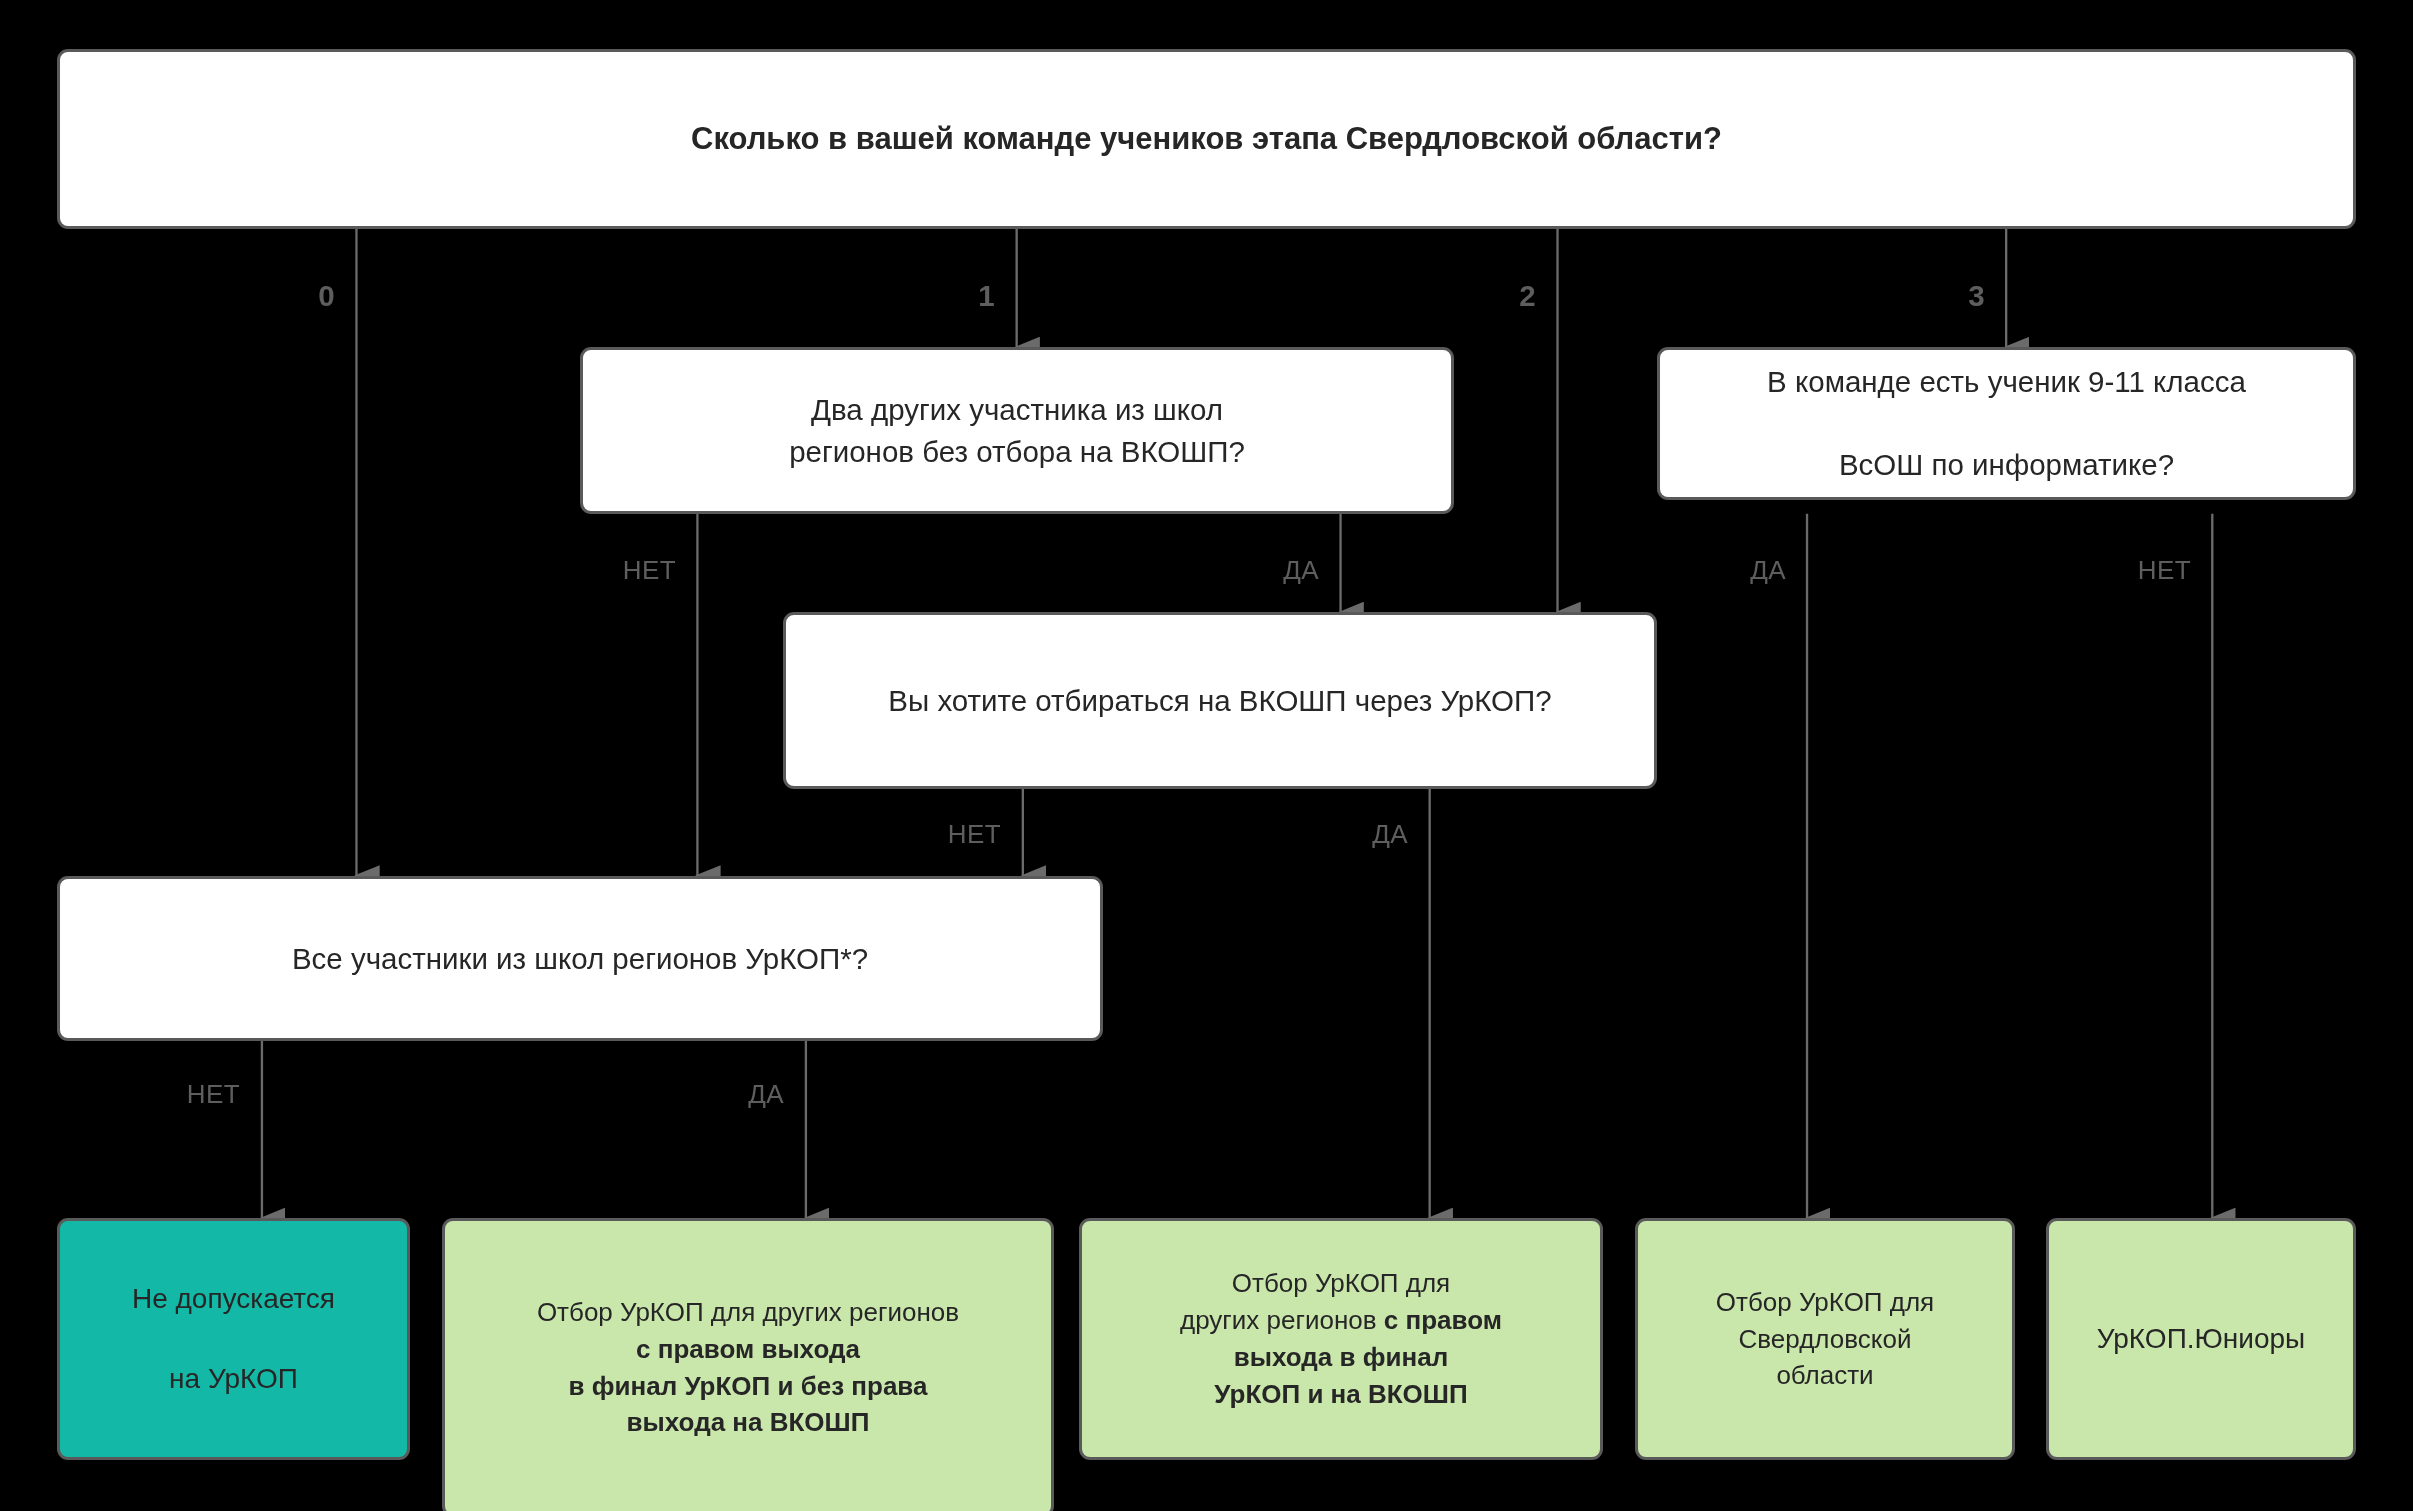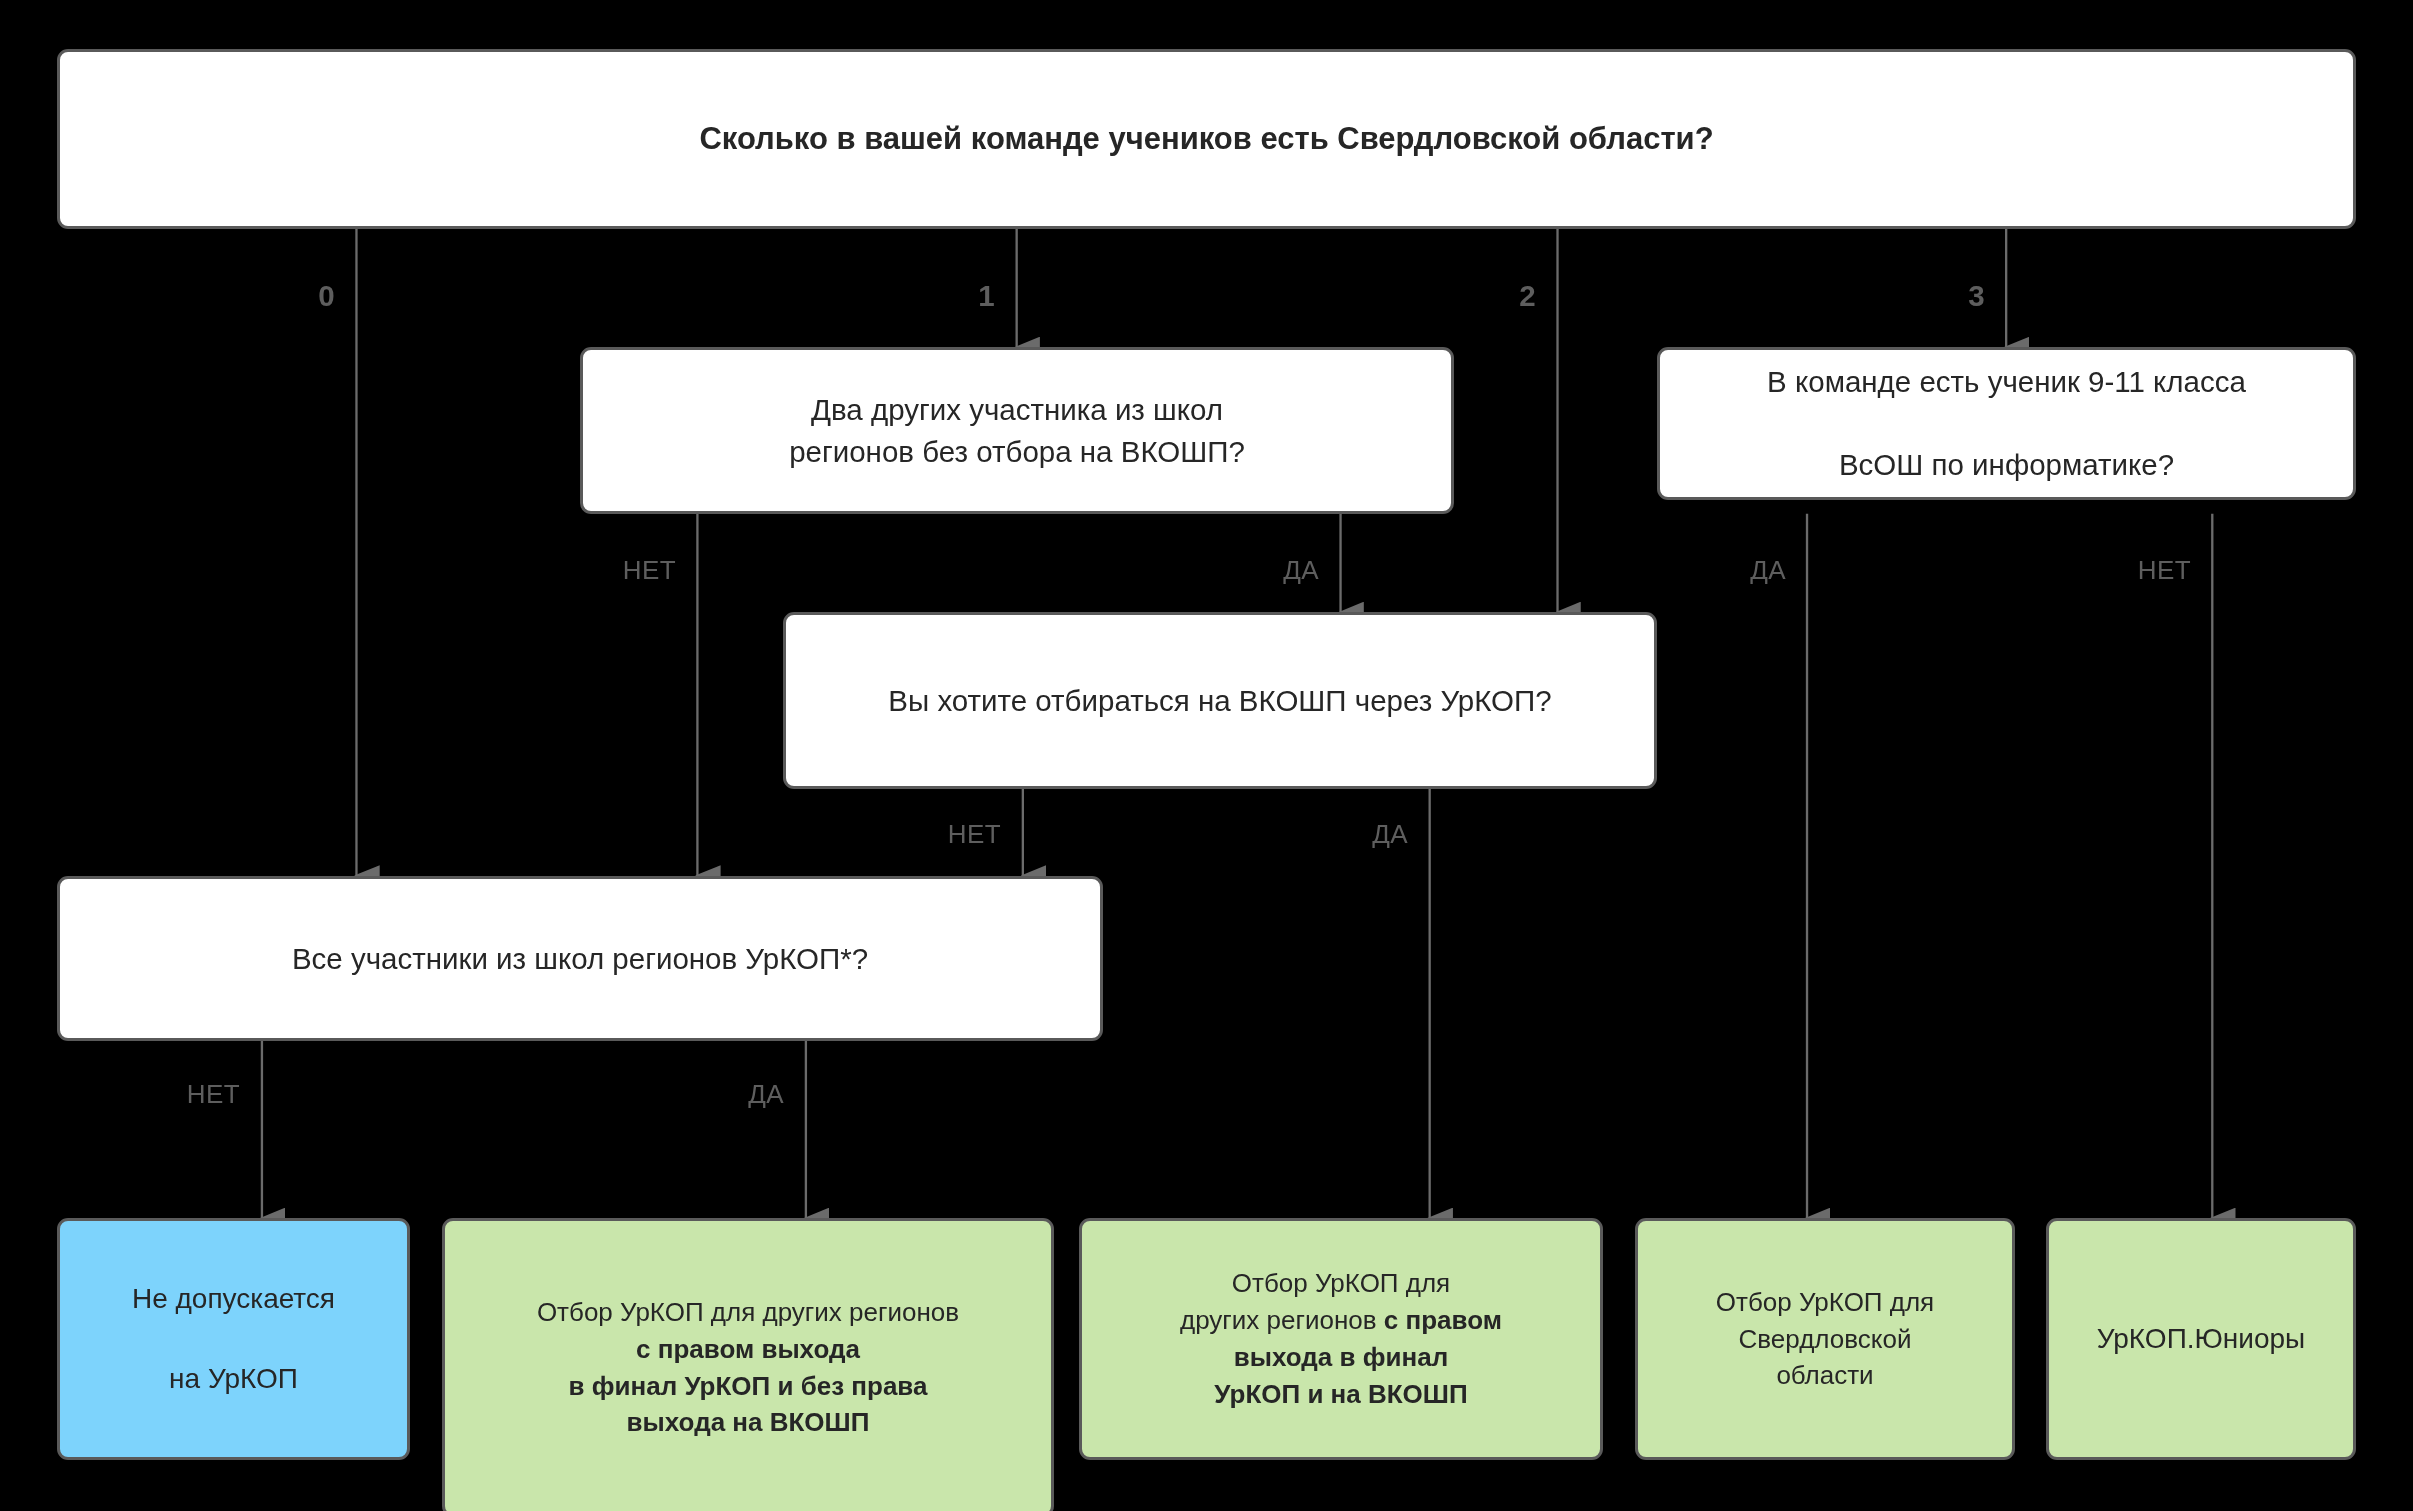--- a/index.html
+++ b/index.html
@@ -31,21 +31,21 @@
     display: flex;
     align-items: center;
     justify-content: center;
     text-align: center;
     color: #262626;
     line-height: 1.42;
     padding: 7.8px 17px;
   }
   .node .txt { width: 100%; }
   .node.green { background: #c9e6ab; }
-  .node.red   { background: #7dd3fc; }
+  .node.red   { background: #14b8a6; }
 
   
   #n-root   { left: 57px;   top: 49px;   width: 2299px; height: 180px;  font-size: 31px; font-weight: bold; }
   #n-two    { left: 580px;  top: 347px;  width: 874px; height: 167px;  font-size: 29.5px; }
   #n-sverdl { left: 1657px; top: 347px;  width: 699px;  height: 153px;  font-size: 29.5px; }
   #n-vkosh  { left: 783px; top: 612px;  width: 874px; height: 177px;  font-size: 29.5px; }
   #n-allreg { left: 57px;   top: 876px; width: 1046px; height: 165px;  font-size: 29.5px; }
 
   #t-deny   { left: 57px;   top: 1218px; width: 353px;  height: 242px;  font-size: 28px; }
   #t-other1 { left: 442px;  top: 1218px; width: 612px;  height: 299px;  font-size: 26px; }
@@ -98,21 +98,21 @@
 
       <path d="M1845,1018 L1845,1572" marker-end="url(#ah)"></path>
 
       <path d="M338,1343 L338,1572" marker-end="url(#ah)"></path>
 
       <path d="M1040,1343 L1040,1572" marker-end="url(#ah)"></path>
     </g>
   </svg>
 
   <div class="node" id="n-root">
-    <span class="txt">Сколько в вашей команде учеников есть Свердловской области?</span>
+    <span class="txt">Сколько в вашей команде учеников этапа Свердловской области?</span>
   </div>
 
   <div class="node" id="n-two">
     <span class="txt">
       <span>Два других участника из школ</span><br>
       <span>регионов без отбора на ВКОШП?</span>
     </span>
   </div>
 
   <div class="node" id="n-sverdl">

